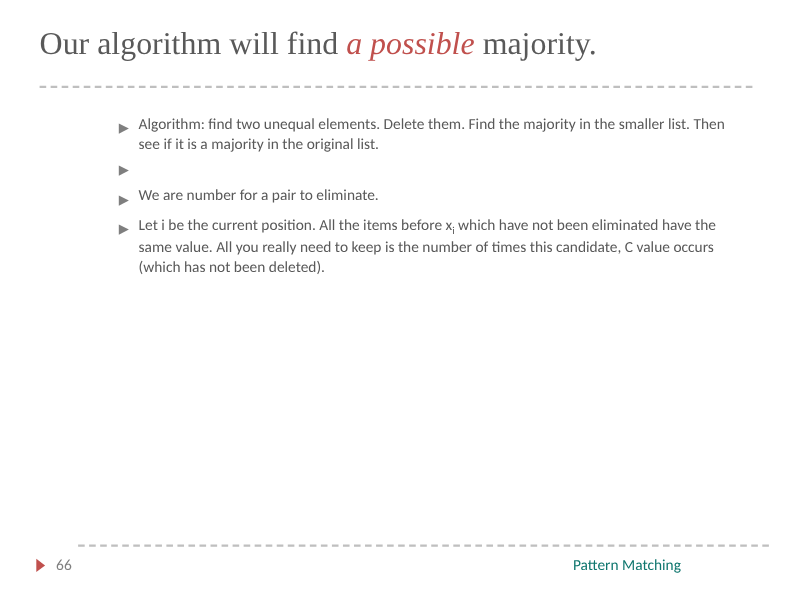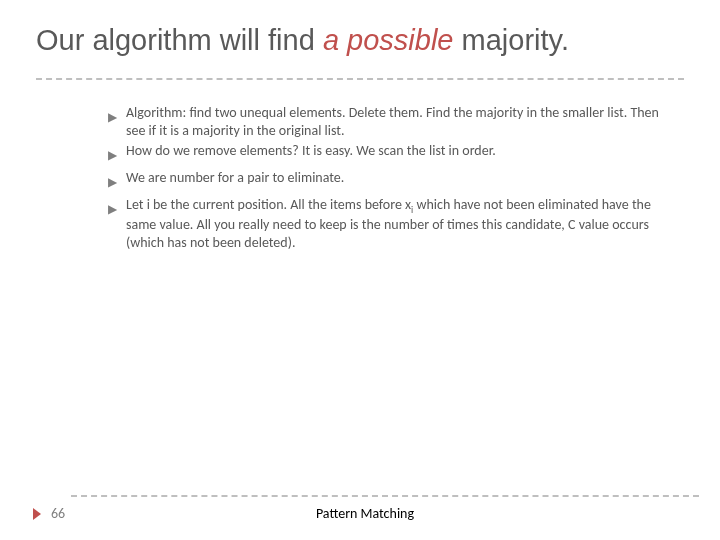--- a/index.html
+++ b/index.html
@@ -10,21 +10,21 @@
     color: #595959;
     position: relative;
   }
   .slide {
     width: 720px;
     height: 540px;
     position: relative;
     padding: 22px 36px 0 36px;
   }
   .title {
-    font-family: Liberation Sans, sans-serif;
+    font-family: Liberation Serif, serif;
     font-size: 29px;
     color: #595959;
     font-weight: 400;
     line-height: 1.25;
     margin-bottom: 20px;
   }
   .title .em {
     font-style: italic;
     color: #c0504d;
   }
@@ -79,23 +79,23 @@
     border-left: 8px solid #c0504d;
     margin-right: 10px;
   }
   .slide-num {
     font-size: 14px;
     color: #7f7f7f;
     width: 60px;
   }
   .footer-text {
     flex: 1;
-    text-align: center;
+    text-align: right;
     font-size: 14px;
-    color: #000000;
+    color: #0f766e;
     padding-right: 80px;
   }
 </style>
 </head>
 <body>
 
 <div class="slide">
 
   <h1 class="title">
     <span>Our algorithm will find </span><span class="em">a possible</span><span> majority.</span>
@@ -103,21 +103,20 @@
 
   <hr class="divider-top">
 
   <div class="content">
     <div class="bullet-item">
       <div class="bullet-marker">▶</div>
       <div class="bullet-text">Algorithm: find two unequal elements.  Delete them.  Find the majority in the smaller list.  Then see if it is a majority in the original list.</div>
     </div>
     <div class="bullet-item">
       <div class="bullet-marker">▶</div>
-      <div class="bullet-text">How do we remove elements?  It is easy.  We scan the list in order.</div>
     </div>
     <div class="bullet-item">
       <div class="bullet-marker">▶</div>
       <div class="bullet-text">We are number for a pair to eliminate.</div>
     </div>
     <div class="bullet-item">
       <div class="bullet-marker">▶</div>
       <div class="bullet-text">Let i be the current position.  All the items before x<span class="sub">i</span> which have not been eliminated have the same value.  All you really need to keep is the number of times this  candidate, C value occurs (which has not been deleted).</div>
     </div>
   </div>

